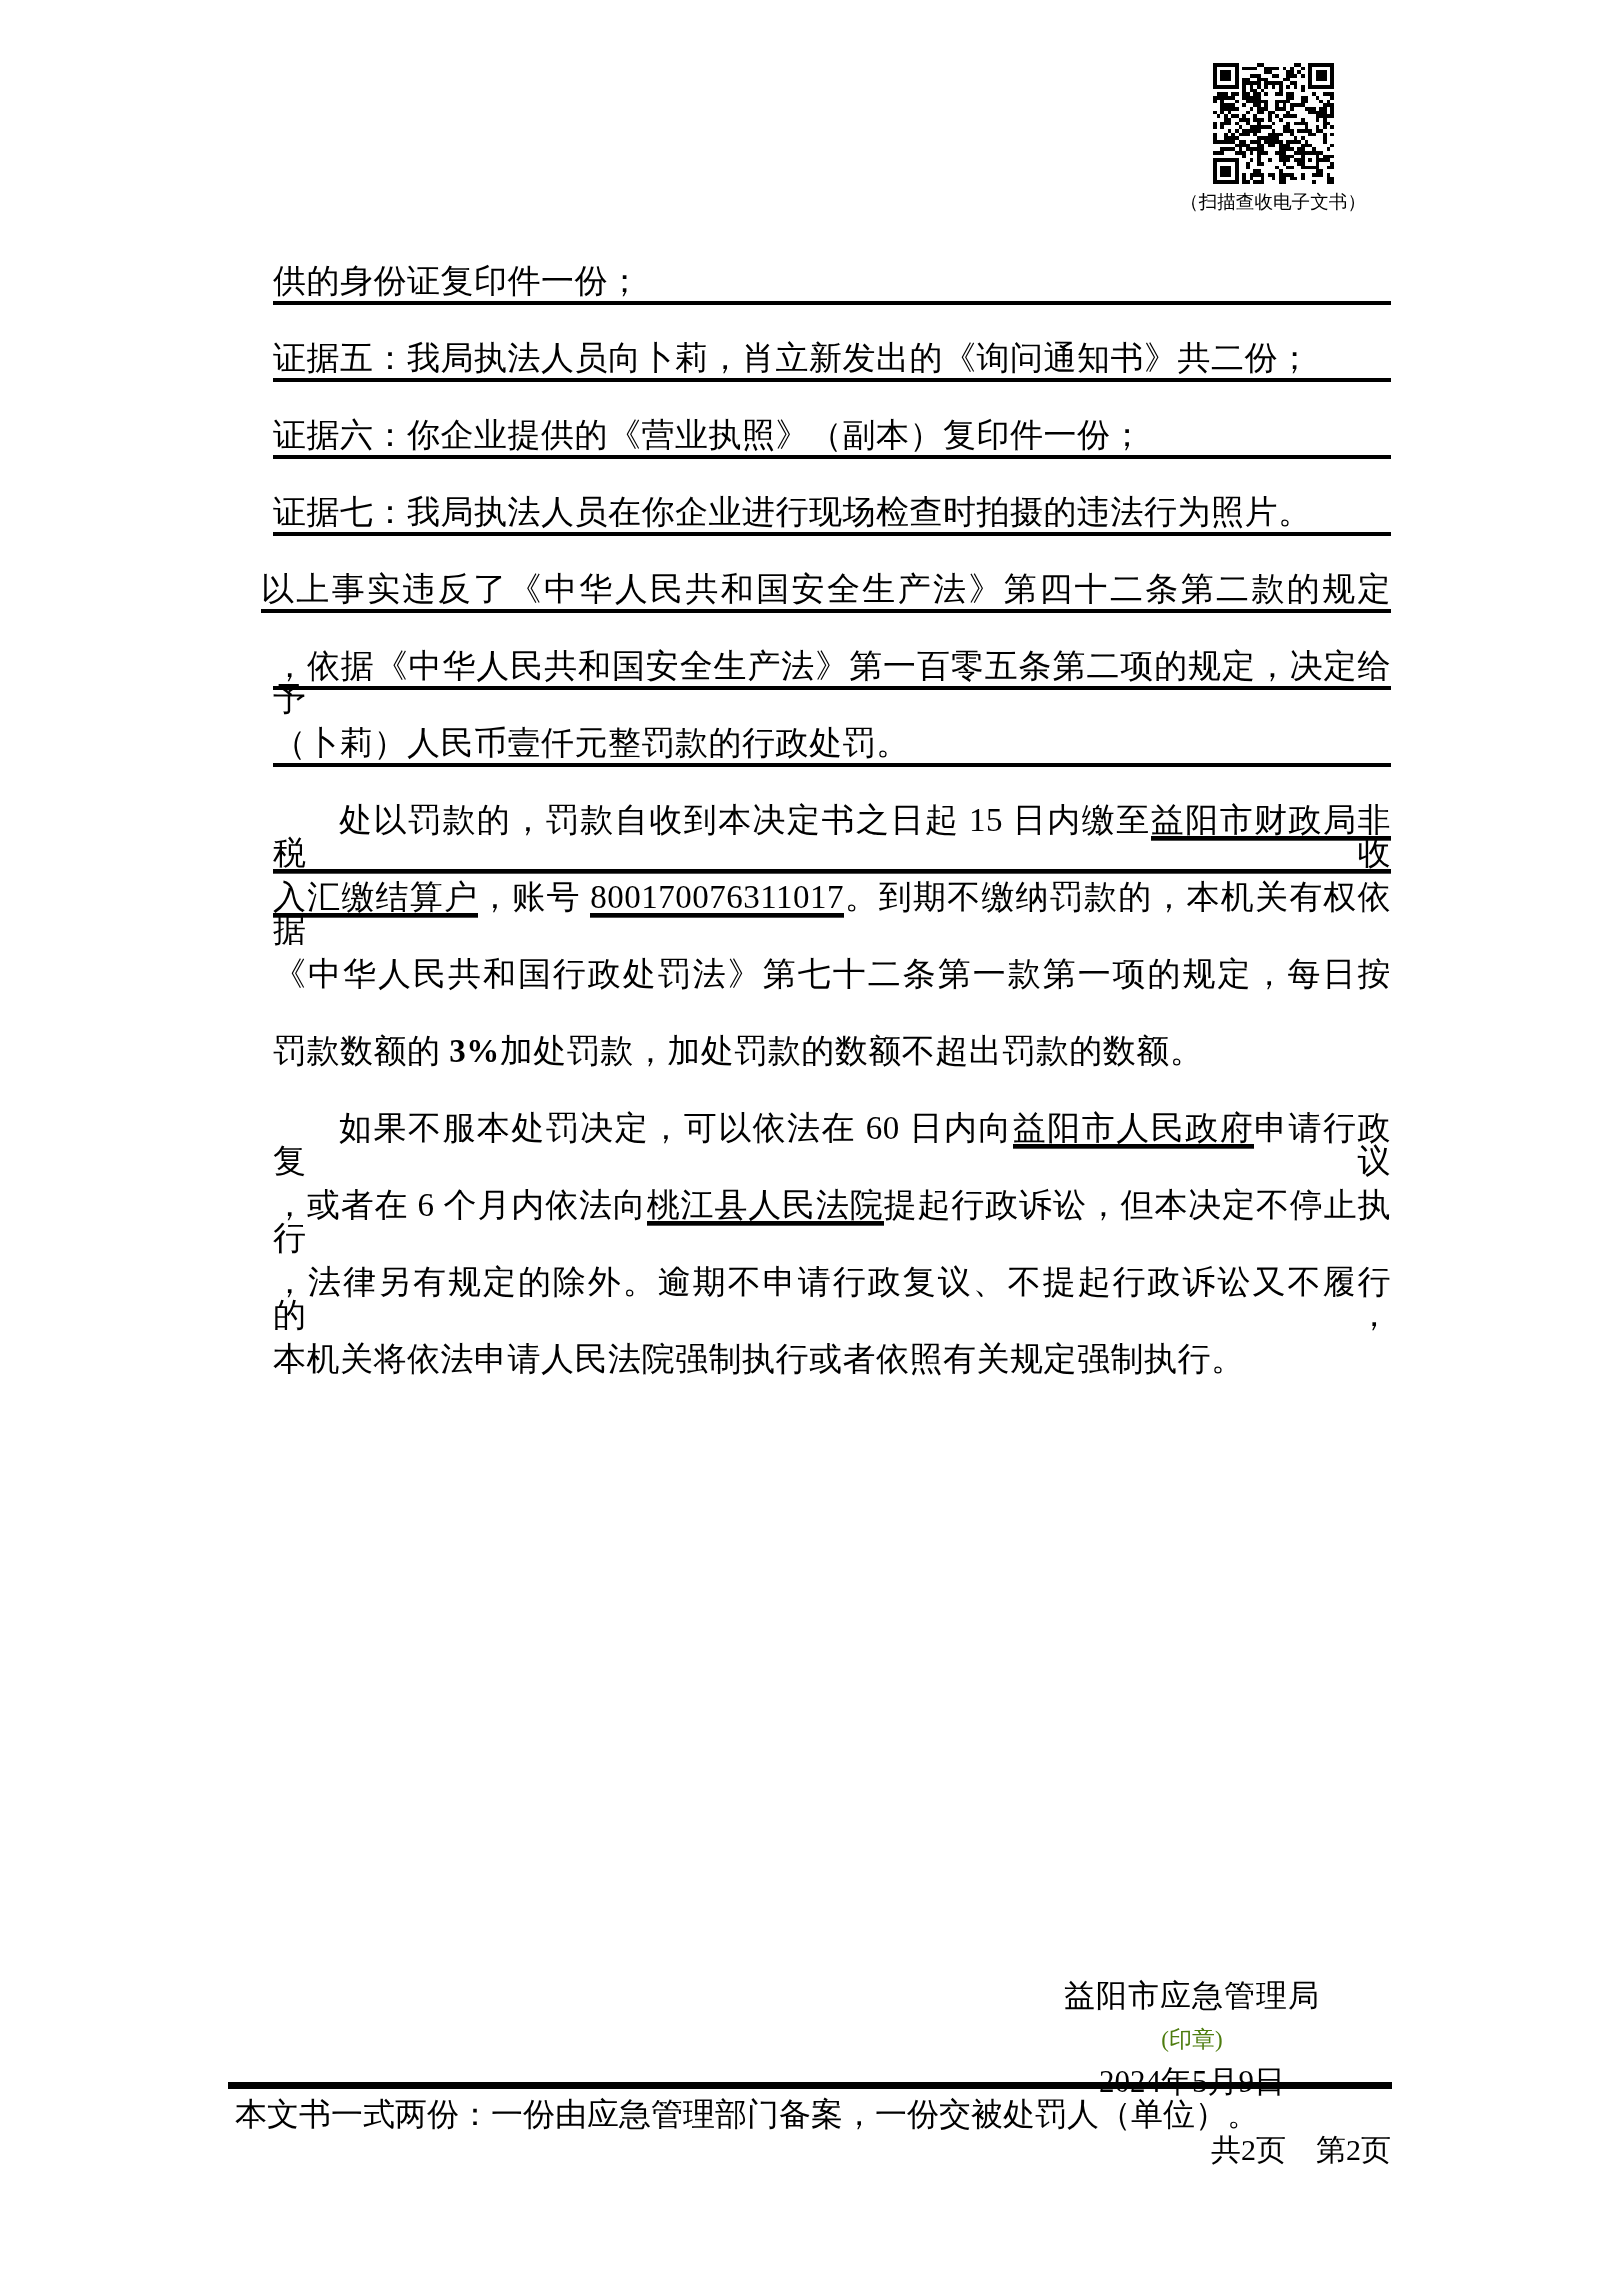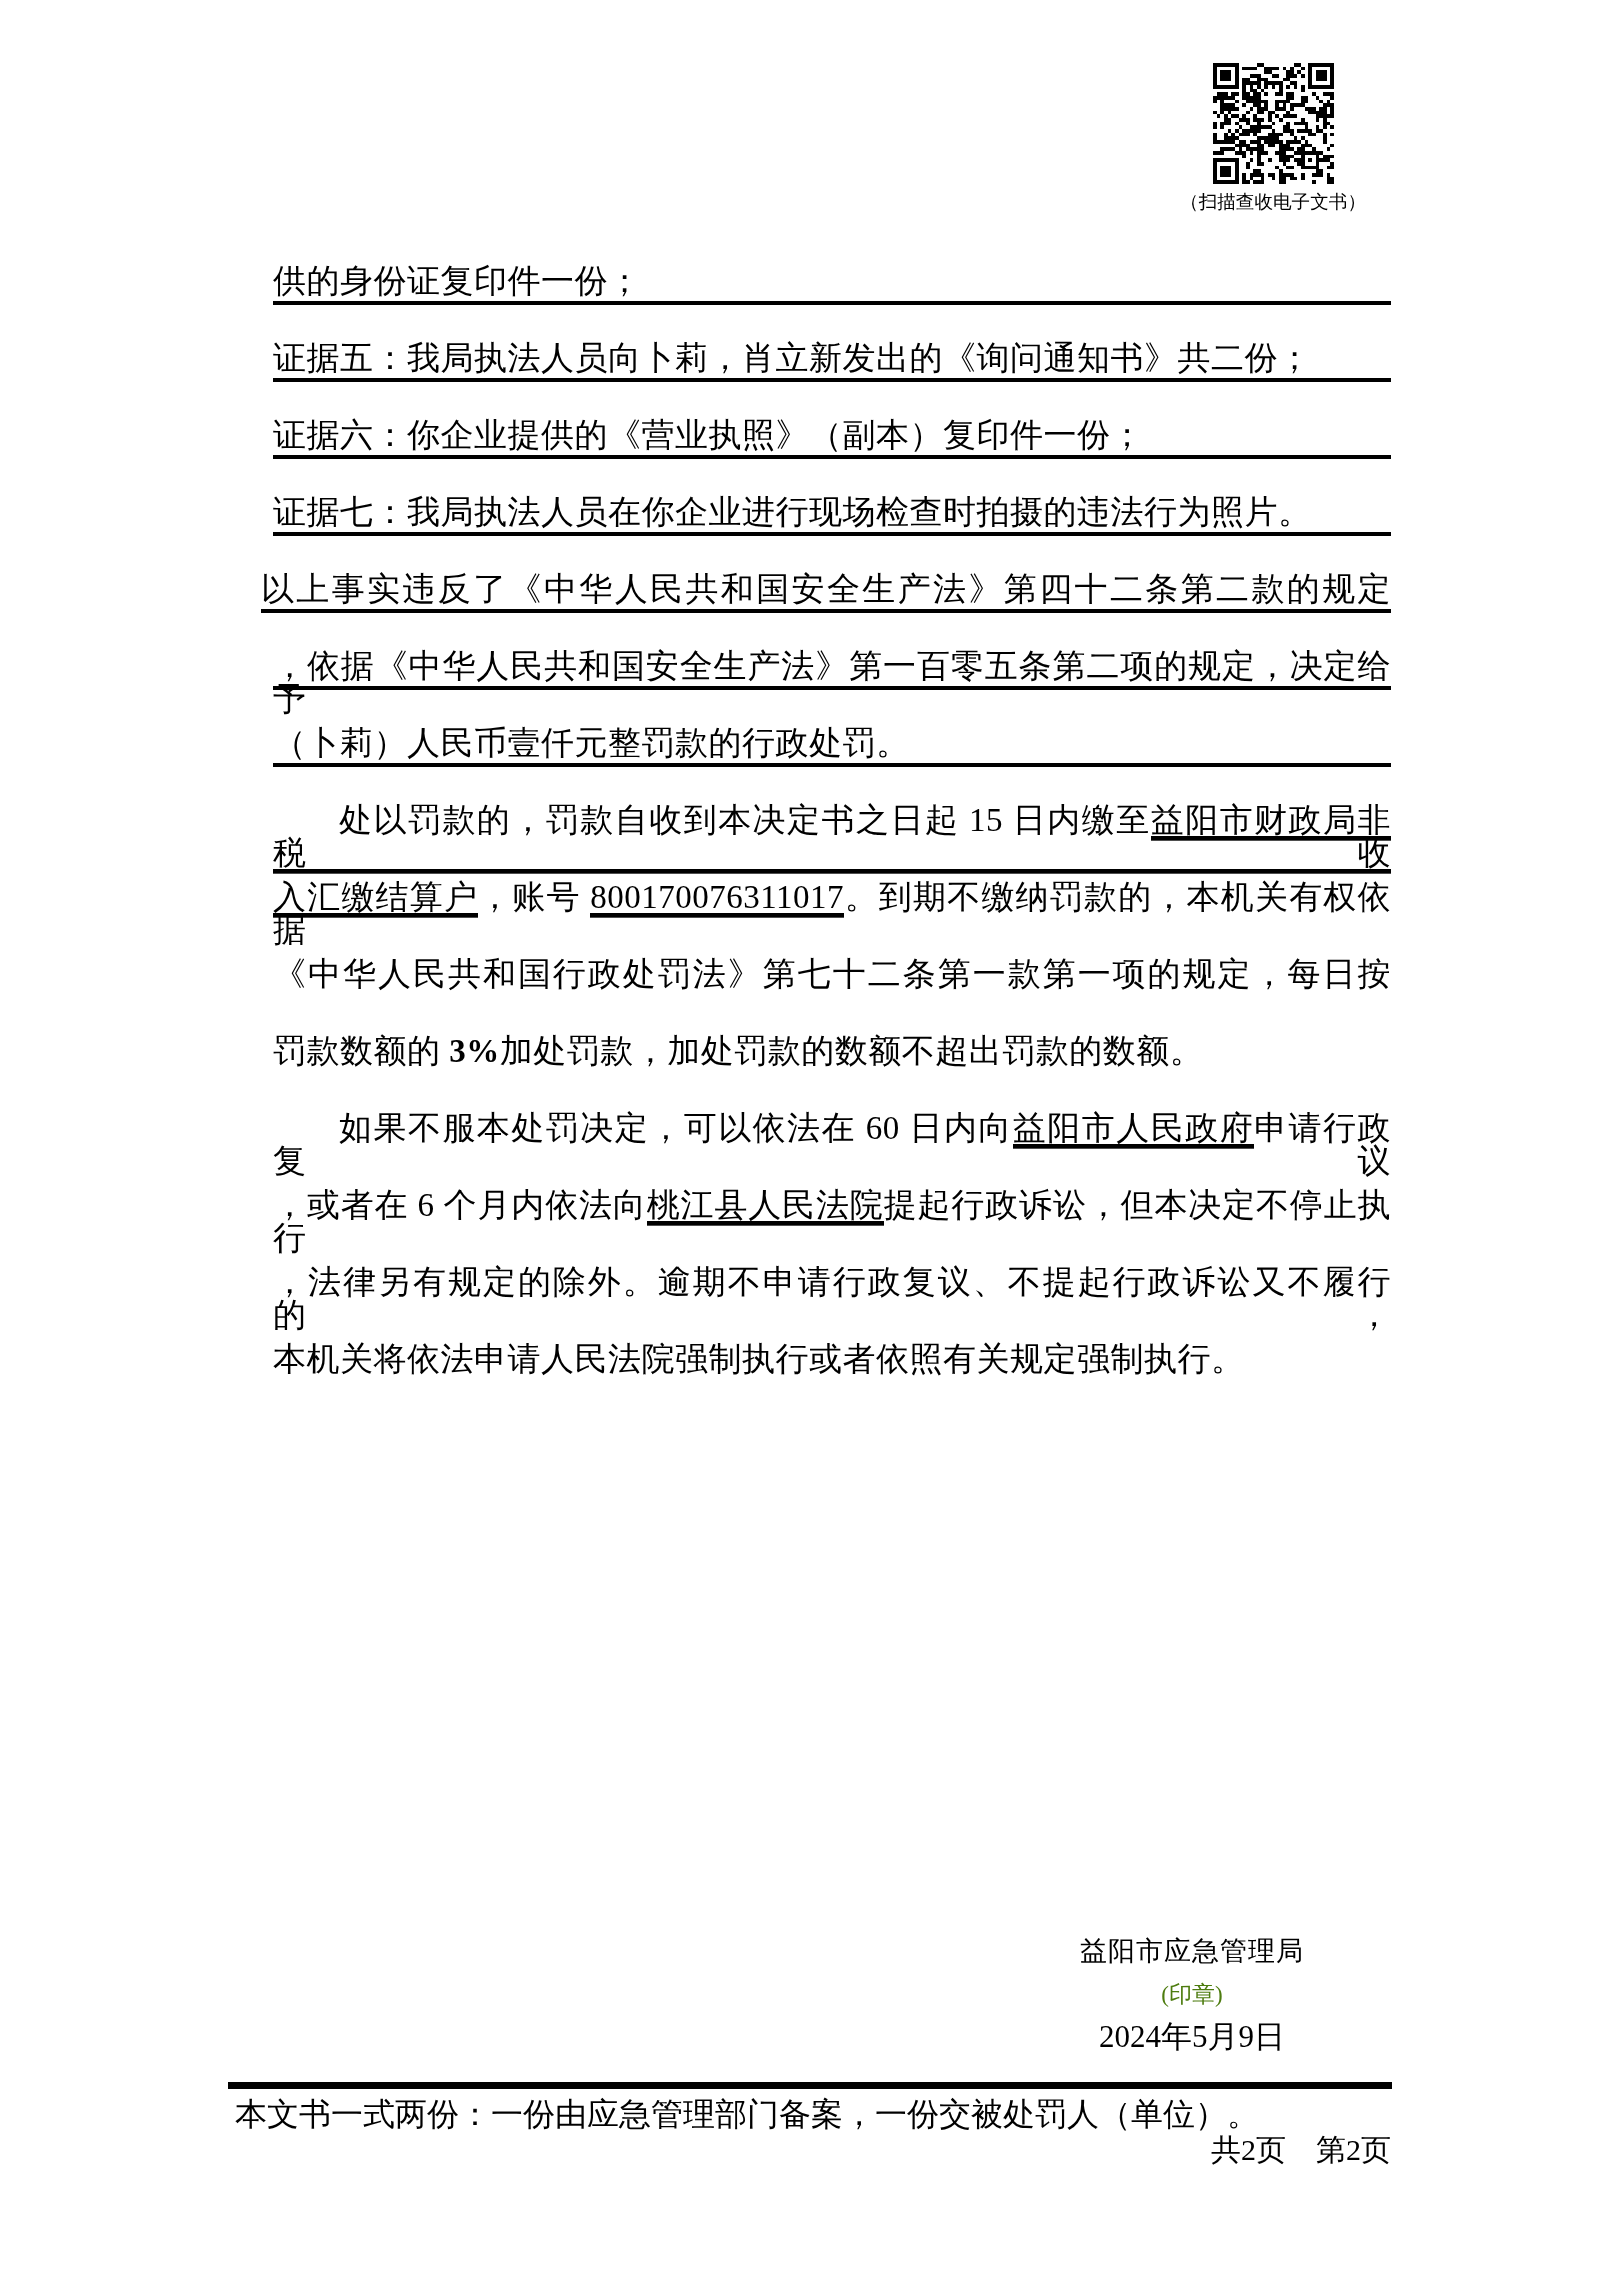--- a/index.html
+++ b/index.html
@@ -29,21 +29,21 @@
   .line.j{text-align:justify;text-align-last:justify;}
   .u{
     background:linear-gradient(#000,#000) no-repeat left bottom;
     background-size:100% 4.7px;
     padding-bottom:3px;
   }
   .b{font-weight:bold;}
 
   
   #signature-block{left:993px;top:1932px;width:398px;text-align:center;}
-  #agency-name{font-size:27px;line-height:38px;letter-spacing:1px;}
+  #agency-name{font-size:31px;line-height:38px;letter-spacing:1px;margin-top:45px;}
   #seal-placeholder{font-size:23px;line-height:27px;margin-top:11.4px;color:#4d7c0f;}
   #signature-date{font-size:31px;line-height:36px;margin-top:10.3px;}
 
   
   #footer-divider{left:228px;top:2082px;width:1164px;height:6.7px;background:#000;}
   #footer-note{left:235px;top:2097px;width:1156px;font-size:32px;line-height:35px;}
   #page-indicator{left:235px;top:2133px;width:1156px;text-align:right;
     font-size:30px;line-height:33px;}
 </style>
 </head>

